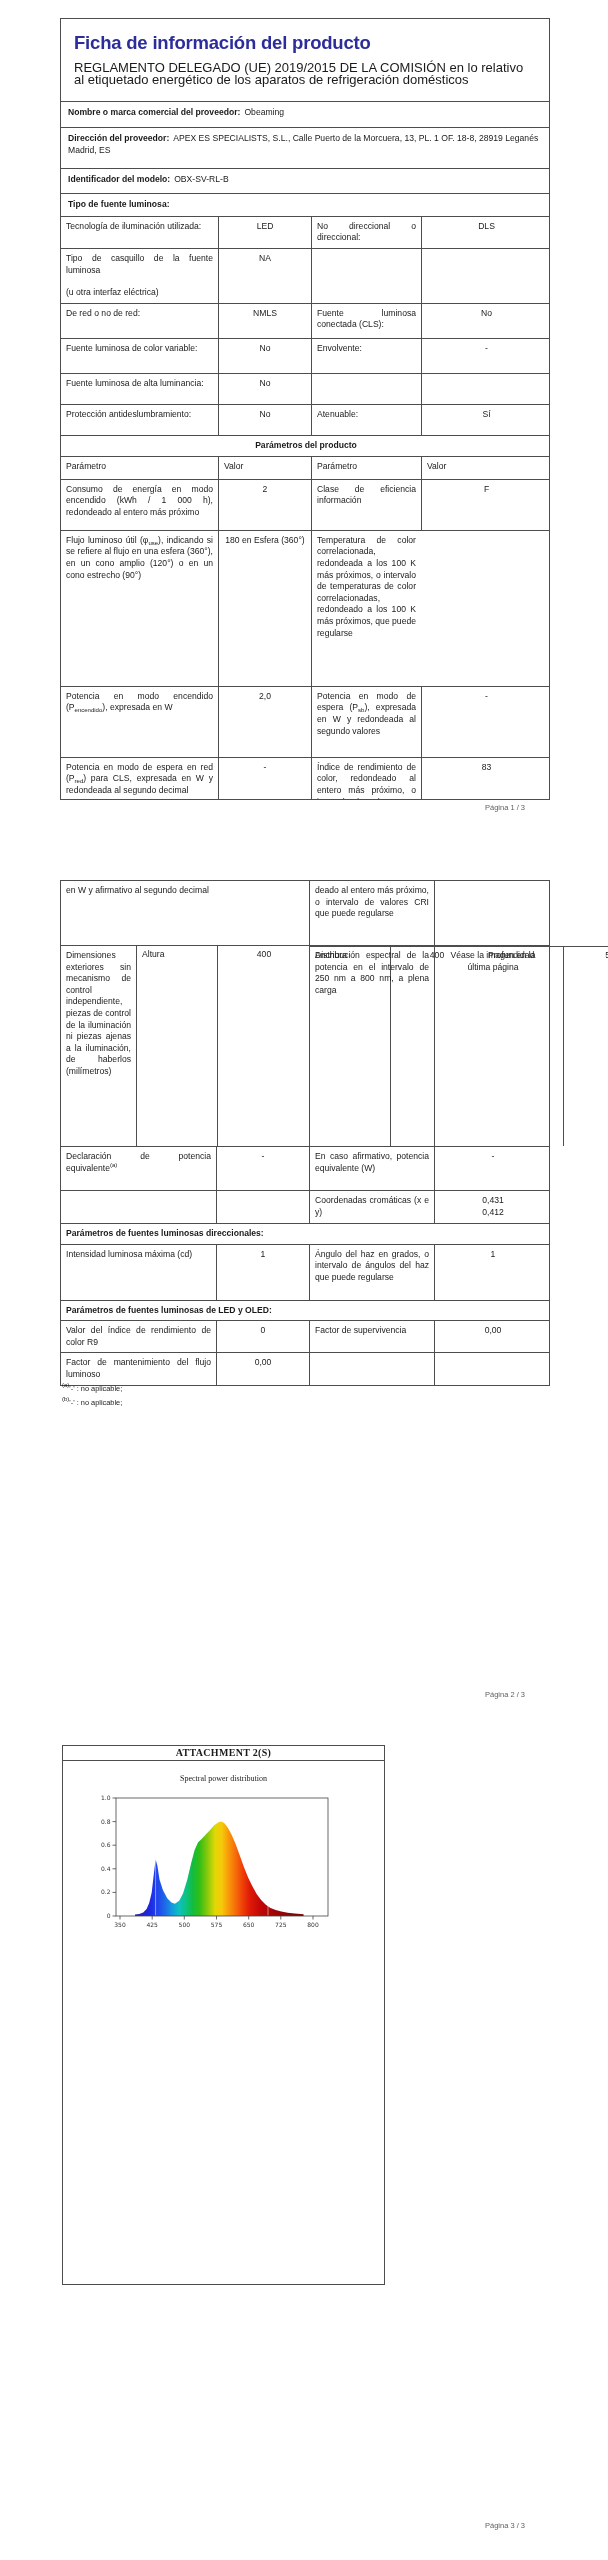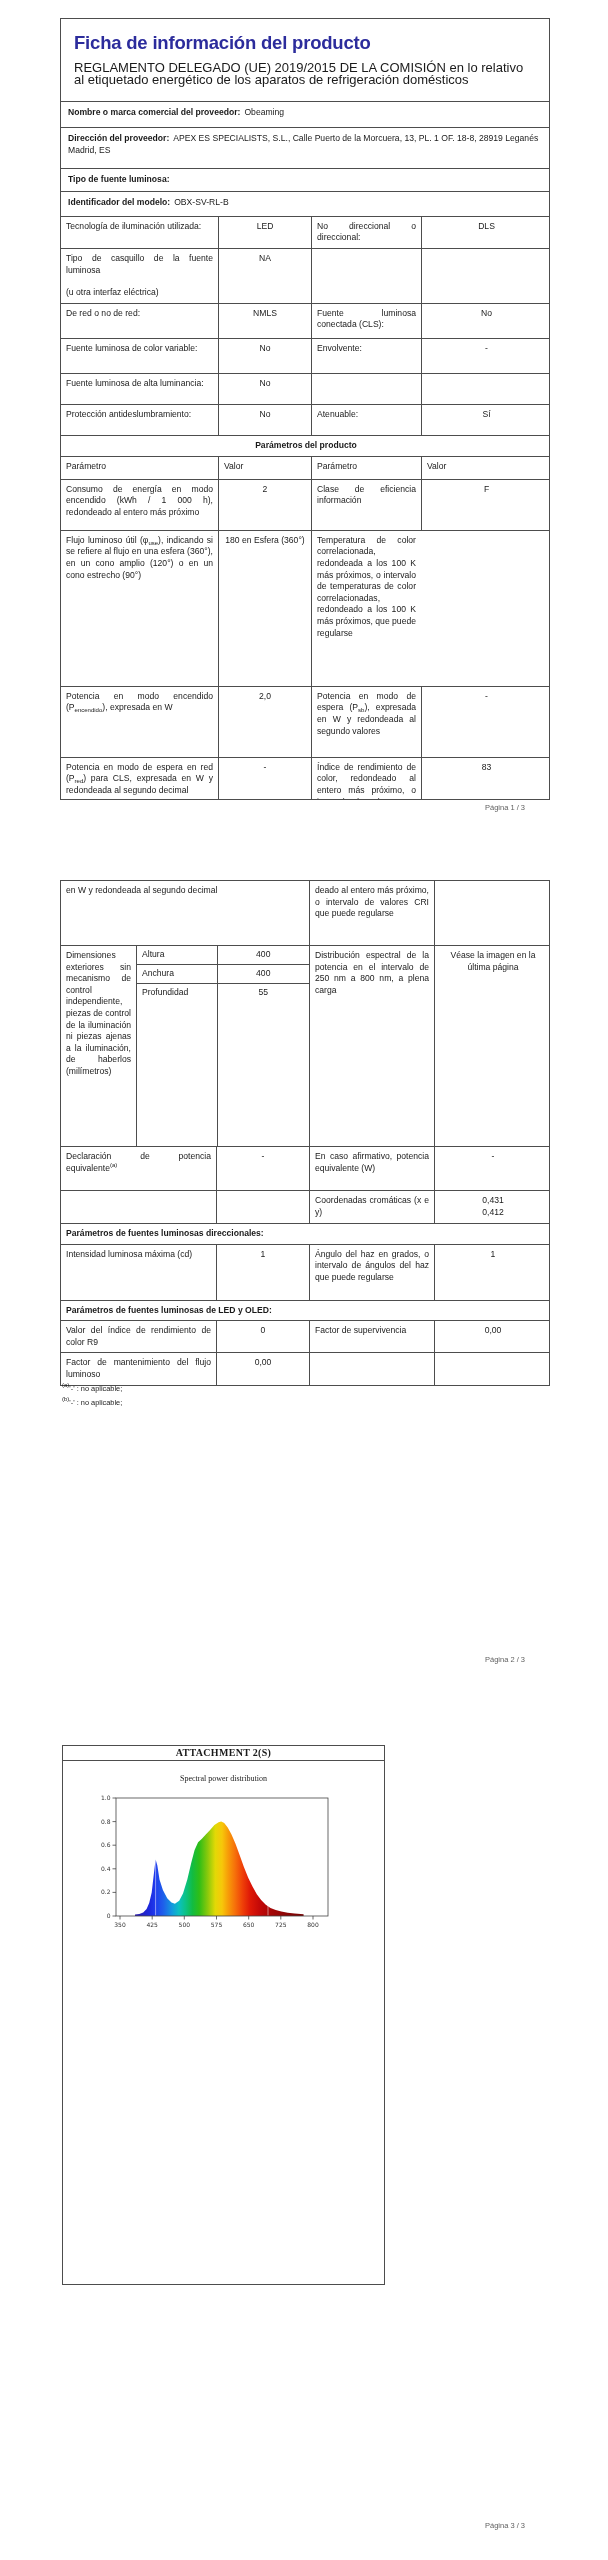--- a/index.html
+++ b/index.html
@@ -28,32 +28,32 @@
   .v{text-align:center;}
   .secrow{font-weight:bold;}
   .center{text-align:center;}
   .gapline{display:block;margin-top:11px;}
   sub{font-size:6px;vertical-align:-2px;line-height:0;}
   sup{font-size:6px;vertical-align:4px;line-height:0;}
 
   
   .w-p1{width:157px;} .w-v1{width:93px;} .w-p2{width:110px;} .w-v2{width:130px;}
   
-  .x-a{width:75px;} .x-mid{width:173px;display:flex;flex-direction:column;border-left:1px solid #4d4d4d;box-sizing:border-box;padding:0;flex-shrink:0;}
+  .x-a{width:75px;} .x-mid{width:173px;display:flex;flex-direction:row;border-left:1px solid #4d4d4d;box-sizing:border-box;padding:0;flex-shrink:0;}
   .x-p2{width:125px;} .x-v2{width:117px;}
   .x-full1{width:248px;}
   .subrow{display:flex;flex:0 0 auto;}
   .subrow + .subrow{border-top:1px solid #4d4d4d;}
   .subrow.grow{flex:1 0 auto;}
   .sk{width:80px;padding:3px 5px;font-size:8.6px;line-height:11.6px;box-sizing:border-box;}
   .sv{width:93px;padding:3px 5px;font-size:8.6px;line-height:11.6px;box-sizing:border-box;border-left:1px solid #4d4d4d;text-align:center;}
 
   .footnotes{position:absolute;left:62px;top:1382px;font-size:7.4px;line-height:14px;color:#1a1a1a;}
   .pgnum{position:absolute;left:60px;width:465px;text-align:right;font-size:7.5px;color:#5f5f5f;}
-  #pg1{top:803px;} #pg2{top:1655px;} #pg3{top:2521px;}
+  #pg1{top:803px;} #pg2{top:1690px;} #pg3{top:2521px;}
 
   
   #attachment{position:absolute;left:62px;top:1745px;width:323px;height:540px;border:1px solid #4d4d4d;box-sizing:border-box;background:#fff;font-family:"Liberation Serif",serif;}
   .att-head{border-bottom:1px solid #4d4d4d;text-align:center;font-weight:bold;font-size:10px;line-height:10px;padding:2px 0 2px 0;letter-spacing:0.3px;}
   .att-sub{text-align:center;font-size:8px;margin-top:13px;}
   .chart-svg{display:block;margin:8px 0 0 33px;}
   .tick-label{font-family:"DejaVu Sans",sans-serif;font-size:6px;fill:#333;}
 </style>
 </head>
 <body>
@@ -63,25 +63,25 @@
     <h1 class="doc-title">Ficha de información del producto</h1>
     <div class="reg">REGLAMENTO DELEGADO (UE) 2019/2015 DE LA COMISIÓN en lo relativo al etiquetado energético de los aparatos de refrigeración domésticos</div>
   </div>
 
   <div class="info" style="min-height:26px">
     <b>Nombre o marca comercial del proveedor:</b><span class="val">Obeaming</span>
   </div>
   <div class="info" style="min-height:41px">
     <b>Dirección del proveedor:</b><span class="val">APEX ES SPECIALISTS, S.L., Calle Puerto de la Morcuera, 13, PL. 1 OF. 18-8, 28919 Leganés Madrid, ES</span>
   </div>
+  <div class="info" style="min-height:25px">
+    <b>Identificador del modelo:</b><span class="val">OBX-SV-RL-B</span>
+  </div>
   <div class="info" style="min-height:22px">
     <b>Tipo de fuente luminosa:</b>
-  </div>
-  <div class="info" style="min-height:25px">
-    <b>Identificador del modelo:</b><span class="val">OBX-SV-RL-B</span>
   </div>
 
   <div class="row" style="min-height:26px">
     <div class="c p w-p1">Tecnología de iluminación utilizada:</div>
     <div class="c v w-v1">LED</div>
     <div class="c p w-p2">No direccional o direccional:</div>
     <div class="c v w-v2">DLS</div>
   </div>
   <div class="row" style="min-height:48px">
     <div class="c p w-p1"><span>Tipo de casquillo de la fuente luminosa</span><span class="gapline">(u otra interfaz eléctrica)</span></div>
@@ -145,21 +145,21 @@
     <div class="c p w-p1"><span>Potencia en modo de espera en red (P</span><sub>red</sub><span>) para CLS, expresada en W y redondeada al segundo decimal</span></div>
     <div class="c v w-v1">-</div>
     <div class="c p w-p2">Índice de rendimiento de color, redondeado al entero más próximo, o intervalo de valores CRI que puede regularse</div>
     <div class="c v w-v2">83</div>
   </div>
 </div>
 <div class="pgnum" id="pg1">Página 1 / 3</div>
 
 <div class="sheet" id="page2">
   <div class="row" style="min-height:64px">
-    <div class="c p x-full1">en W y redondeada al segundo decimal</div>
+    <div class="c p x-full1">en W y afirmativo al segundo decimal</div>
     <div class="c p x-p2">deado al entero más próximo, o intervalo de valores CRI que puede regularse</div>
     <div class="c v x-v2"></div>
   </div>
 
   <div class="row" style="min-height:200px">
     <div class="c p x-a">Dimensiones exteriores sin mecanismo de control independiente, piezas de control de la iluminación ni piezas ajenas a la iluminación, de haberlos (milímetros)</div>
     <div class="x-mid">
       <div class="subrow" style="min-height:18px">
         <div class="sk">Altura</div>
         <div class="sv">400</div>

